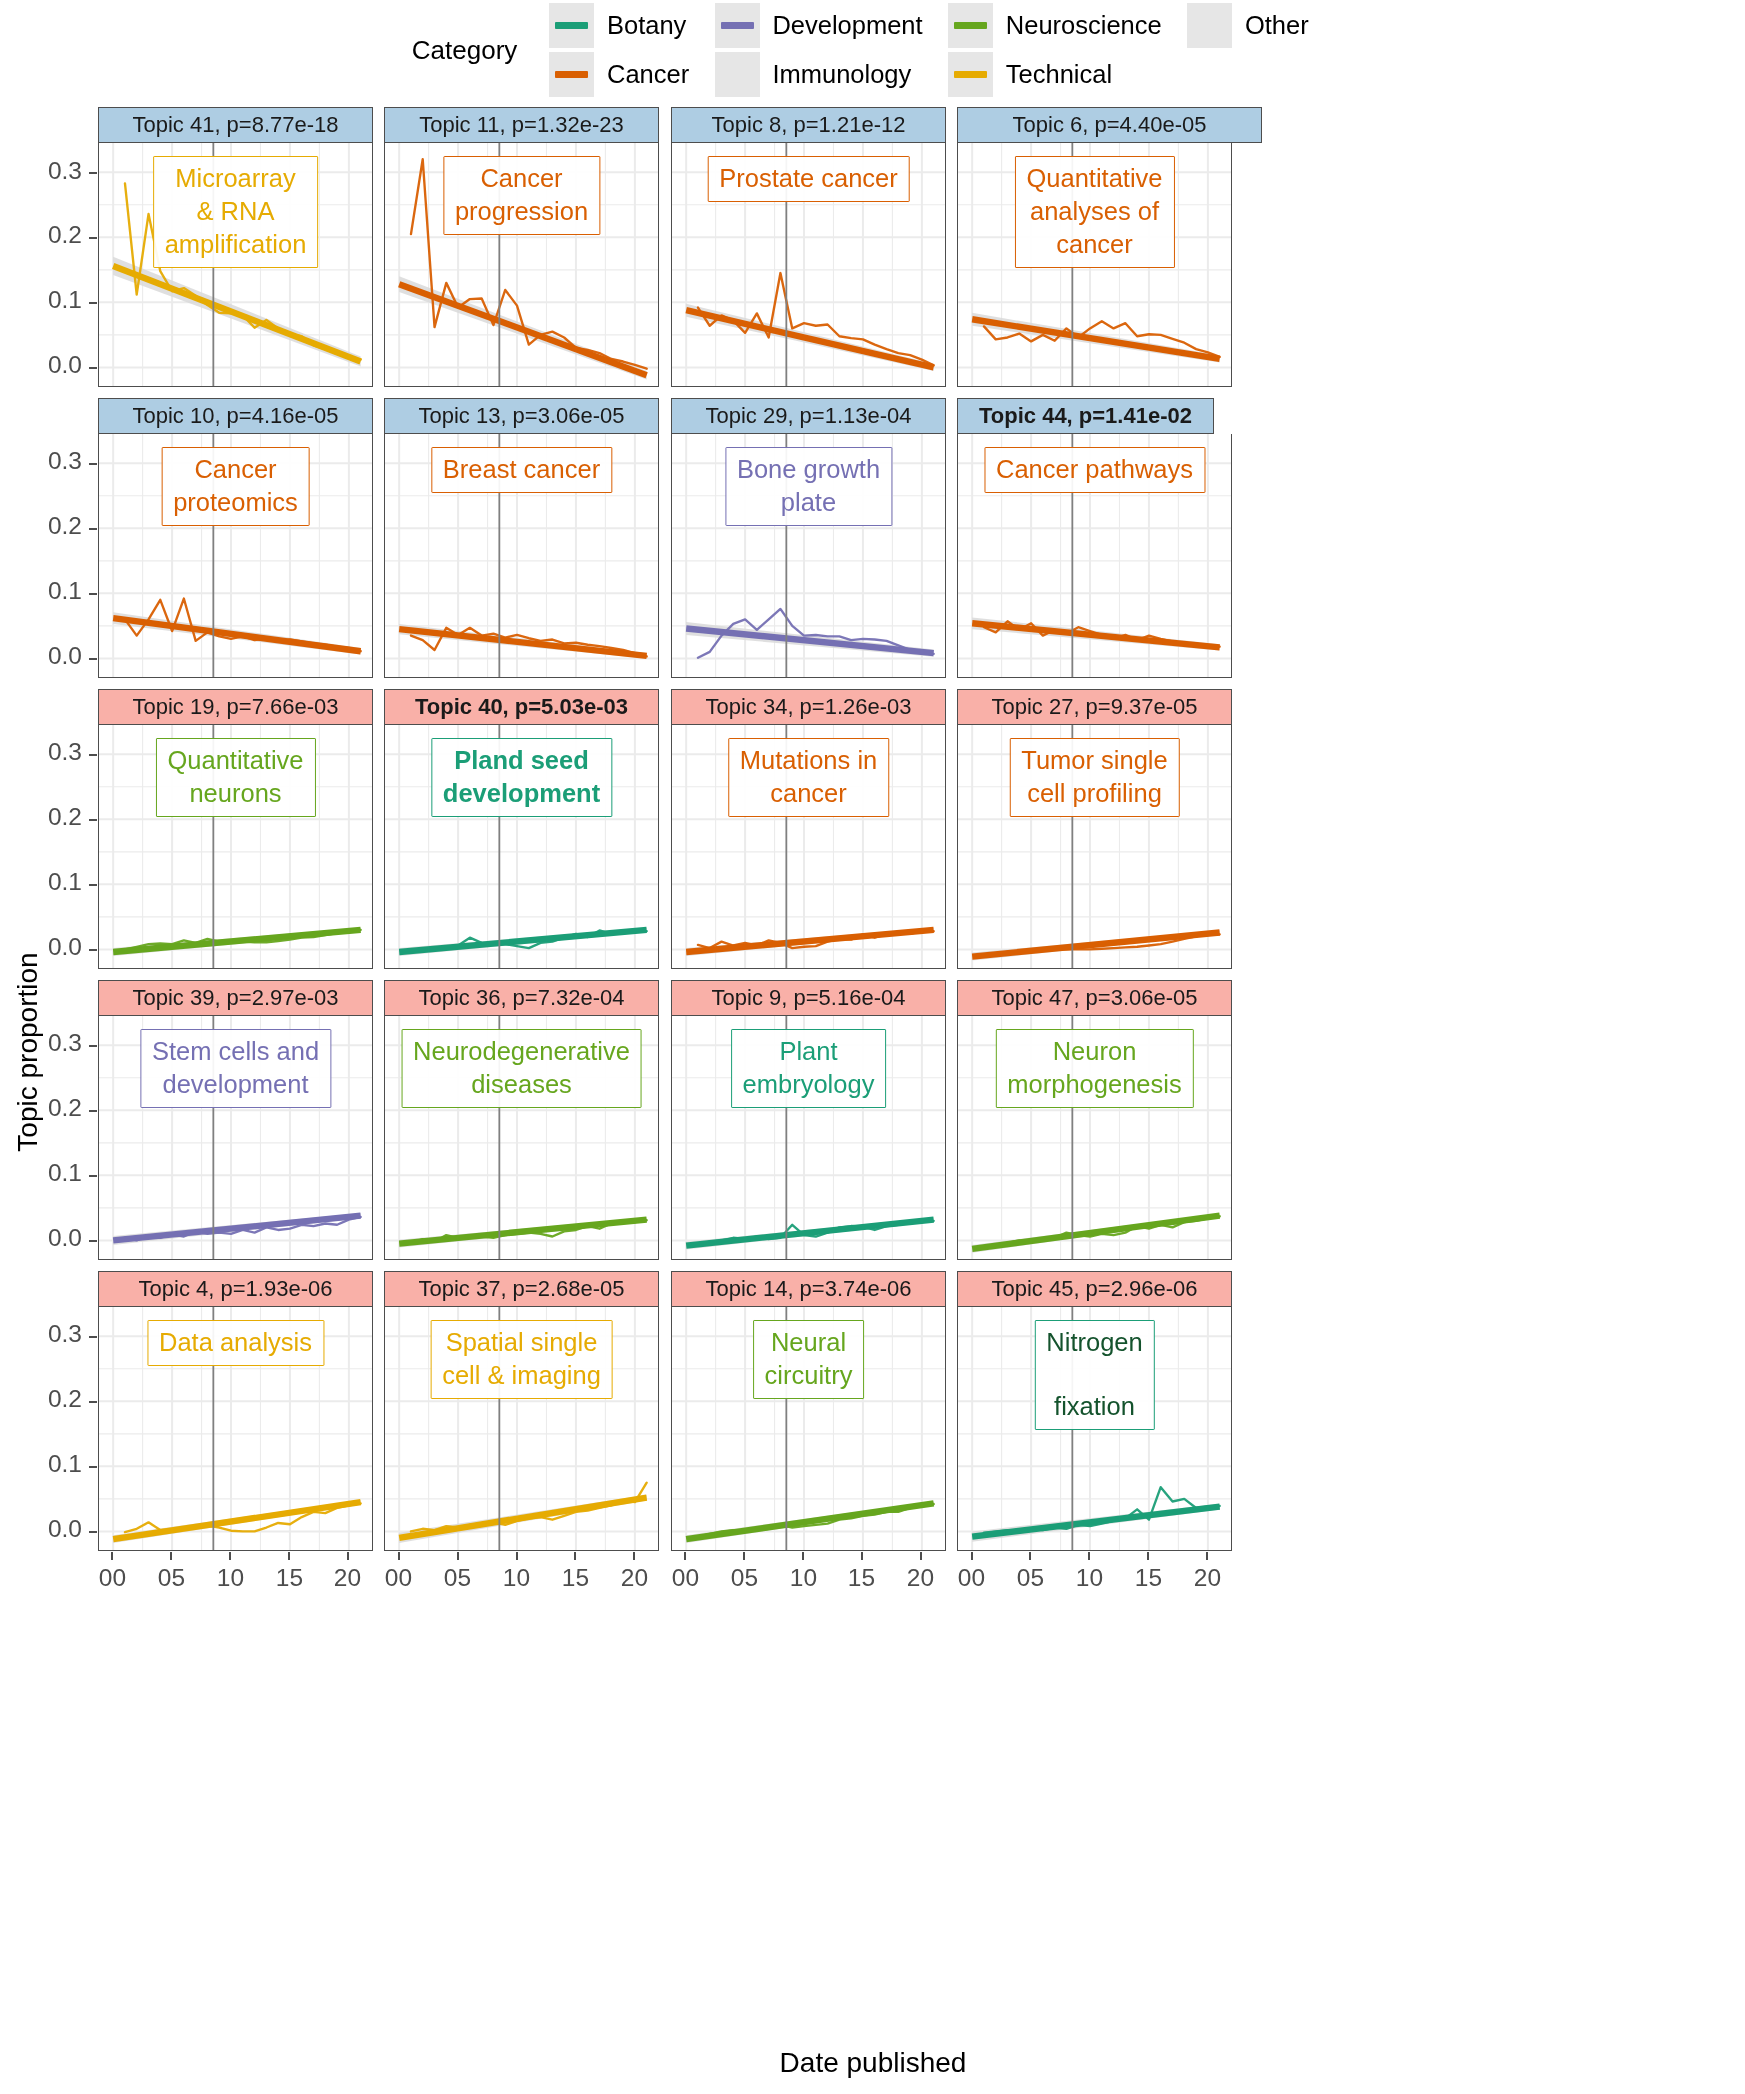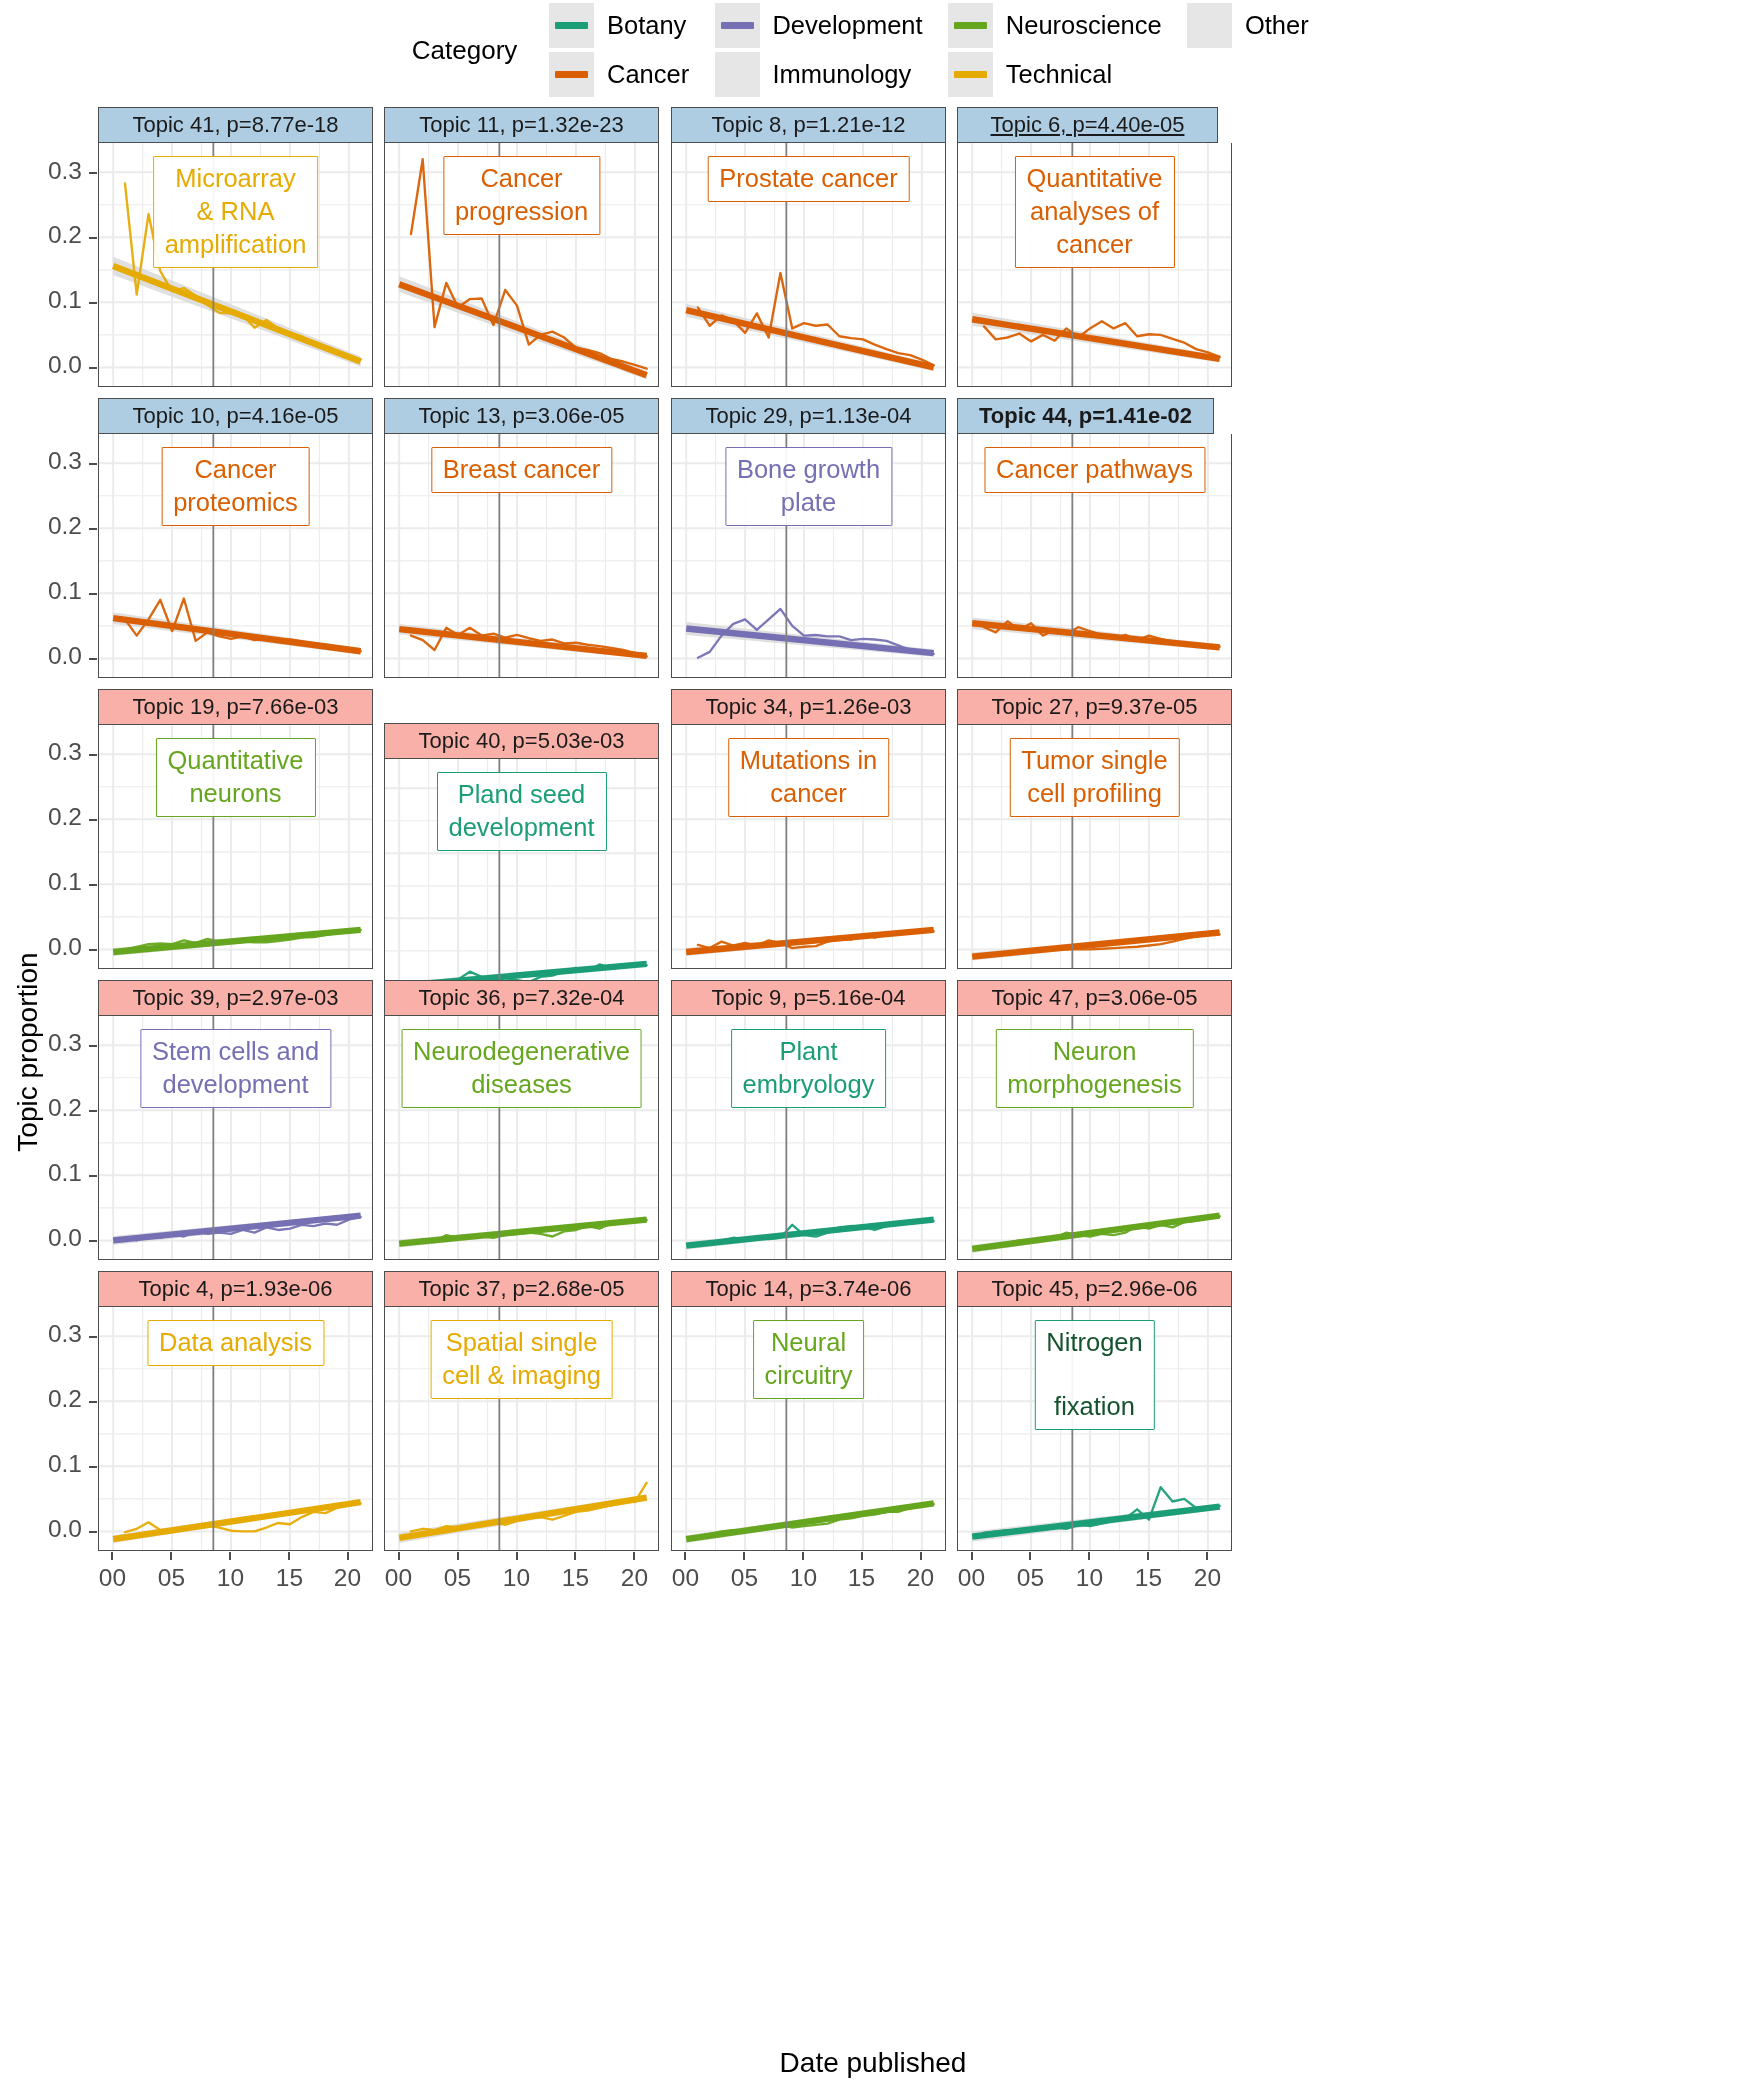--- a/index.html
+++ b/index.html
@@ -186,21 +186,21 @@
             <path d="M28.5 180.8 L41.4 200.8 L54.4 189.4 L67.3 195.1 L80.3 208.7 L93.2 187.2 L106.2 213.7 L119.1 142.9 L132.1 203.7 L145.0 198.0 L158.0 200.8 L170.9 199.4 L183.9 212.3 L196.8 214.4 L209.8 215.8 L222.7 221.5 L235.7 226.5 L248.6 230.8 L261.6 233.0 L274.5 238.0 L287.5 244.4 " fill="none" stroke="#d95f02" stroke-width="2.6" stroke-linejoin="round" stroke-linecap="round" opacity="0.95"></path>
             <line x1="15.538461538461538" y1="183.66933333333333" x2="287.4615384615385" y2="246.56" stroke="#d95f02" stroke-width="7" stroke-linecap="butt"></line>
             <line x1="125.60256410256409" x2="125.60256410256409" y1="0" y2="267" stroke="#808080" stroke-width="2"></line>
           </svg>
           <div class="tlabel" style="border-color: rgb(217, 95, 2); color: rgb(217, 95, 2); left: 50%; transform: translateX(-50%); top: 12.7px;">
             <div>Prostate cancer</div>
           </div>
         </div>
       </div>
       <div class="panel" style="left: 859px; top: 0px; width: 275px;">
-        <div class="strip blue" style="width: 261px; text-decoration: underline;">Topic 6, p=4.40e-05</div>
+        <div class="strip blue" style="width: 305px;">Topic 6, p=4.40e-05</div>
         <div class="plotbox" style="width: 275px; height: 244px;">
           <svg width="274" height="243" viewBox="0 0 301 267">
             <line x1="0" x2="301" y1="246.56" y2="246.56" stroke="#ebebeb" stroke-width="2.2"></line>
             <line x1="0" x2="301" y1="175.09333333333333" y2="175.09333333333333" stroke="#ebebeb" stroke-width="2.2"></line>
             <line x1="0" x2="301" y1="103.62666666666664" y2="103.62666666666664" stroke="#ebebeb" stroke-width="2.2"></line>
             <line x1="0" x2="301" y1="32.160000000000025" y2="32.160000000000025" stroke="#ebebeb" stroke-width="2.2"></line>
             <line x1="0" x2="301" y1="210.82666666666665" y2="210.82666666666665" stroke="#ebebeb" stroke-width="1.2"></line>
             <line x1="0" x2="301" y1="139.36" y2="139.36" stroke="#ebebeb" stroke-width="1.2"></line>
             <line x1="0" x2="301" y1="67.89333333333332" y2="67.89333333333332" stroke="#ebebeb" stroke-width="1.2"></line>
             <line x1="15.538461538461538" x2="15.538461538461538" y1="0" y2="267" stroke="#ebebeb" stroke-width="2.2"></line>
@@ -370,21 +370,21 @@
             <path d="M28.5 246.6 L41.4 243.7 L54.4 240.8 L67.3 240.1 L80.3 240.8 L93.2 236.6 L106.2 239.4 L119.1 235.1 L132.1 238.0 L145.0 238.7 L158.0 238.0 L170.9 238.7 L183.9 238.7 L196.8 237.3 L209.8 235.8 L222.7 233.7 L235.7 233.0 L248.6 230.8 L261.6 228.7 L274.5 225.8 L287.5 225.1 " fill="none" stroke="#66a61e" stroke-width="2.6" stroke-linejoin="round" stroke-linecap="round" opacity="0.95"></path>
             <line x1="15.538461538461538" y1="249.41866666666667" x2="287.4615384615385" y2="225.12" stroke="#66a61e" stroke-width="7" stroke-linecap="butt"></line>
             <line x1="125.60256410256409" x2="125.60256410256409" y1="0" y2="267" stroke="#808080" stroke-width="2"></line>
           </svg>
           <div class="tlabel" style="border-color: rgb(102, 166, 30); color: rgb(102, 166, 30); left: 50%; transform: translateX(-50%); top: 12.7px;">
             <div>Quantitative</div>
             <div>neurons</div>
           </div>
         </div>
       </div>
-      <div class="panel" style="left: 286px; top: 616px; width: 275px;">
+      <div class="panel" style="left: 286px; top: 582px; width: 275px; font-weight: bold;">
         <div class="strip pink" style="width: 275px;">Topic 40, p=5.03e-03</div>
         <div class="plotbox" style="width: 275px; height: 244px;">
           <svg width="274" height="243" viewBox="0 0 301 267">
             <line x1="0" x2="301" y1="246.56" y2="246.56" stroke="#ebebeb" stroke-width="2.2"></line>
             <line x1="0" x2="301" y1="175.09333333333333" y2="175.09333333333333" stroke="#ebebeb" stroke-width="2.2"></line>
             <line x1="0" x2="301" y1="103.62666666666664" y2="103.62666666666664" stroke="#ebebeb" stroke-width="2.2"></line>
             <line x1="0" x2="301" y1="32.160000000000025" y2="32.160000000000025" stroke="#ebebeb" stroke-width="2.2"></line>
             <line x1="0" x2="301" y1="210.82666666666665" y2="210.82666666666665" stroke="#ebebeb" stroke-width="1.2"></line>
             <line x1="0" x2="301" y1="139.36" y2="139.36" stroke="#ebebeb" stroke-width="1.2"></line>
             <line x1="0" x2="301" y1="67.89333333333332" y2="67.89333333333332" stroke="#ebebeb" stroke-width="1.2"></line>

